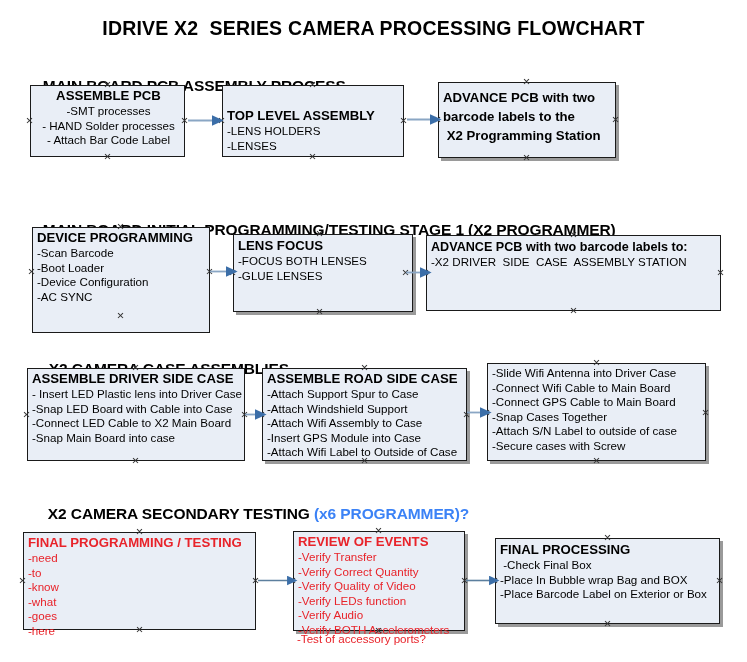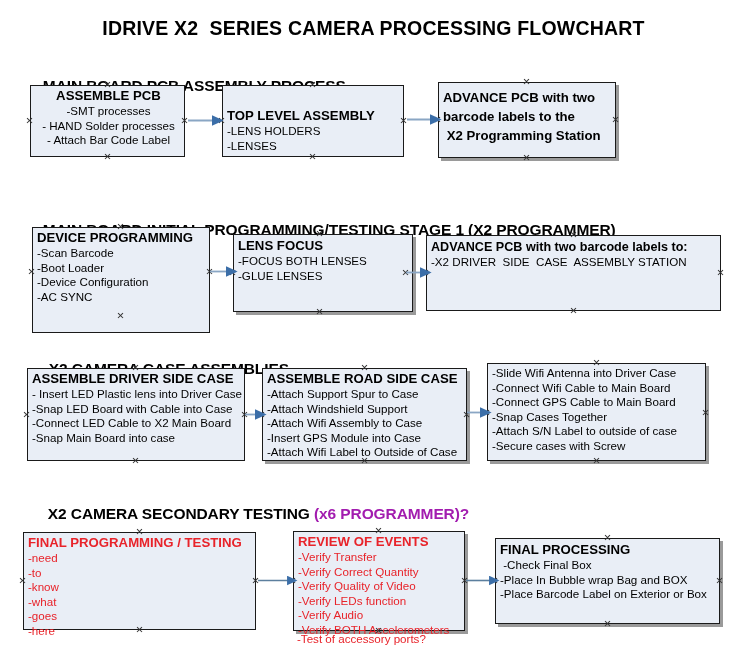--- a/index.html
+++ b/index.html
@@ -34,21 +34,21 @@
     white-space: pre;
   }
   .section-title {
     position: absolute;
     font-size: 15.5px;
     font-weight: bold;
     white-space: pre;
     letter-spacing: -0.1px;
   }
   .section-title .hl {
-    color: #a21caf;
+    color: #3b82f6;
   }
 
   
   .box {
     position: absolute;
     background: #e9eef6;
     border: 1.4px solid #1a1a1a;
     box-sizing: border-box;
     overflow: visible;
   }

